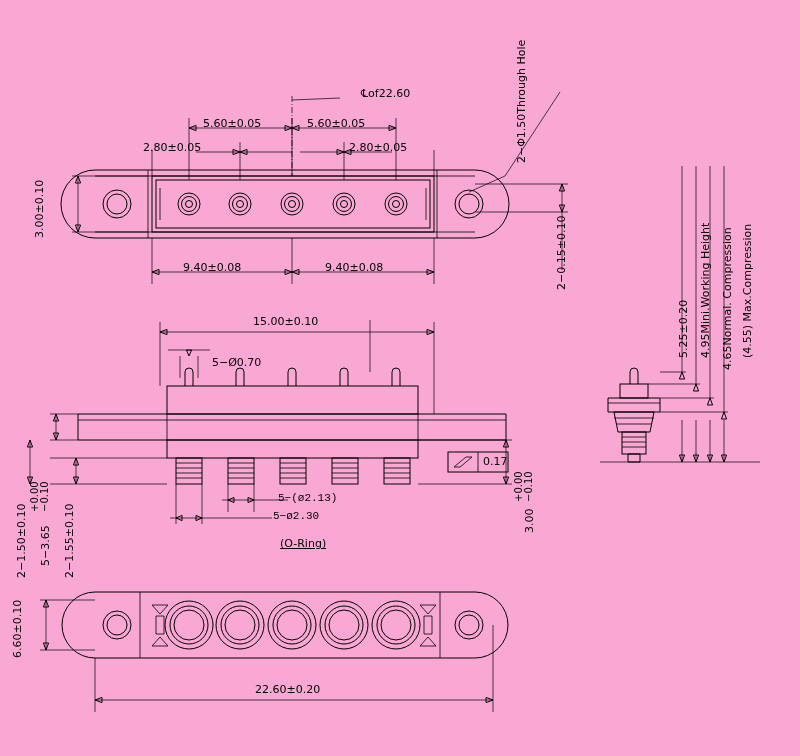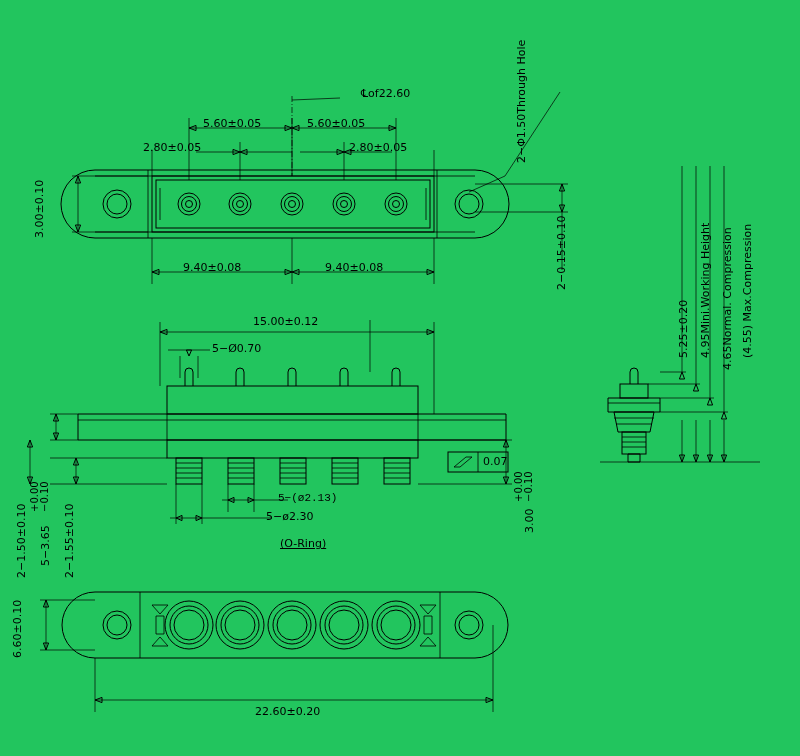--- a/index.html
+++ b/index.html
@@ -7,21 +7,21 @@
     padding: 0;
     background: #ffffff;
   }
   body {
     font-family: "DejaVu Sans", sans-serif;
   }
   #sheet {
     position: relative;
     width: 800px;
     height: 756px;
-    background: #22c55e;
+    background: #f9a8d4;
     overflow: hidden;
   }
   .lbl {
     position: absolute;
     font-family: "DejaVu Sans", sans-serif;
     font-size: 11px;
     color: #000;
     white-space: nowrap;
     line-height: 1;
   }
@@ -296,42 +296,42 @@
 
   <div class="lbl" style="left:183px; top:262px;">9.40±0.08</div>
   <div class="lbl" style="left:325px; top:262px;">9.40±0.08</div>
 
   <div class="lbl vert" style="left:34px; top:238px;">3.00±0.10</div>
 
   <div class="lbl vert" style="left:516px; top:163px;">2−Φ1.50Through Hole</div>
 
   <div class="lbl vert" style="left:556px; top:290px;">2−0.15±0.10</div>
 
-  <div class="lbl" style="left:253px; top:316px;">15.00±0.12</div>
-  <div class="lbl" style="left:212px; top:343px;">5−Ø0.70</div>
+  <div class="lbl" style="left:253px; top:316px;">15.00±0.10</div>
+  <div class="lbl" style="left:212px; top:357px;">5−Ø0.70</div>
 
   <div class="lbl" style="left:278px; top:493px;font-family:Liberation Mono, monospace;">5−(ø2.13)</div>
-  <div class="lbl" style="left:266px; top:511px;">5−ø2.30</div>
+  <div class="lbl" style="left:273px; top:511px;font-family:Liberation Mono, monospace;">5−ø2.30</div>
   <div class="lbl" style="left:280px; top:538px;text-decoration:underline;">(O-Ring)</div>
 
-  <div class="lbl" style="left:483px; top:456px;">0.07</div>
+  <div class="lbl" style="left:483px; top:456px;">0.17</div>
 
   <div class="lbl vert" style="left:524px; top:533px;">3.00</div>
   <div class="lbl small vert" style="left:514px; top:502px;">+0.00</div>
   <div class="lbl small vert" style="left:524px; top:502px;">−0.10</div>
 
   <div class="lbl vert" style="left:16px; top:578px;">2−1.50±0.10</div>
 
   <div class="lbl vert" style="left:40px; top:566px;">5−3.65</div>
   <div class="lbl small vert" style="left:30px; top:512px;">+0.00</div>
   <div class="lbl small vert" style="left:40px; top:512px;">−0.10</div>
 
   <div class="lbl vert" style="left:64px; top:578px;">2−1.55±0.10</div>
 
   <div class="lbl vert" style="left:678px; top:358px;">5.25±0.20</div>
   <div class="lbl vert" style="left:700px; top:358px;">4.95Mini.Working Height</div>
   <div class="lbl vert" style="left:722px; top:370px;">4.65Normal. Compression</div>
   <div class="lbl vert" style="left:742px; top:358px;">(4.55) Max.Compression</div>
 
   <div class="lbl vert" style="left:12px; top:658px;">6.60±0.10</div>
-  <div class="lbl" style="left:255px; top:706px;">22.60±0.20</div>
+  <div class="lbl" style="left:255px; top:684px;">22.60±0.20</div>
 
 </div>
 
 </body></html>

